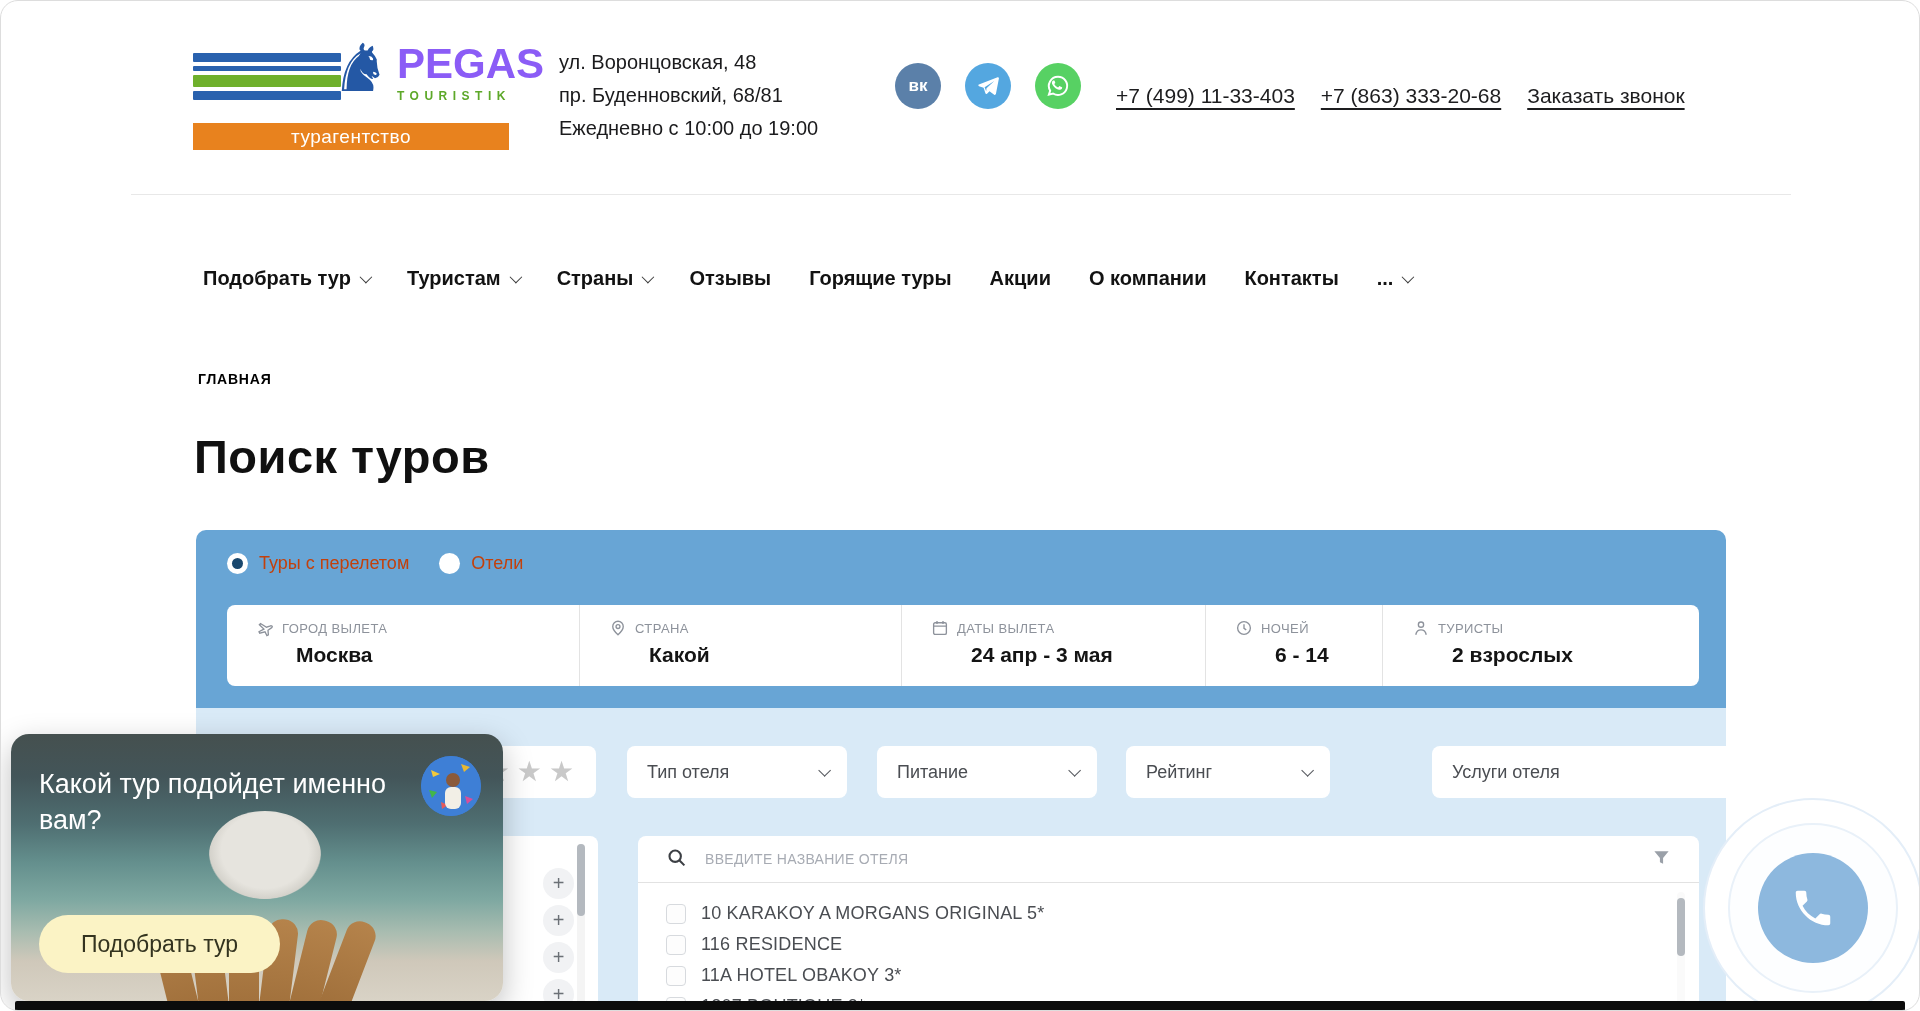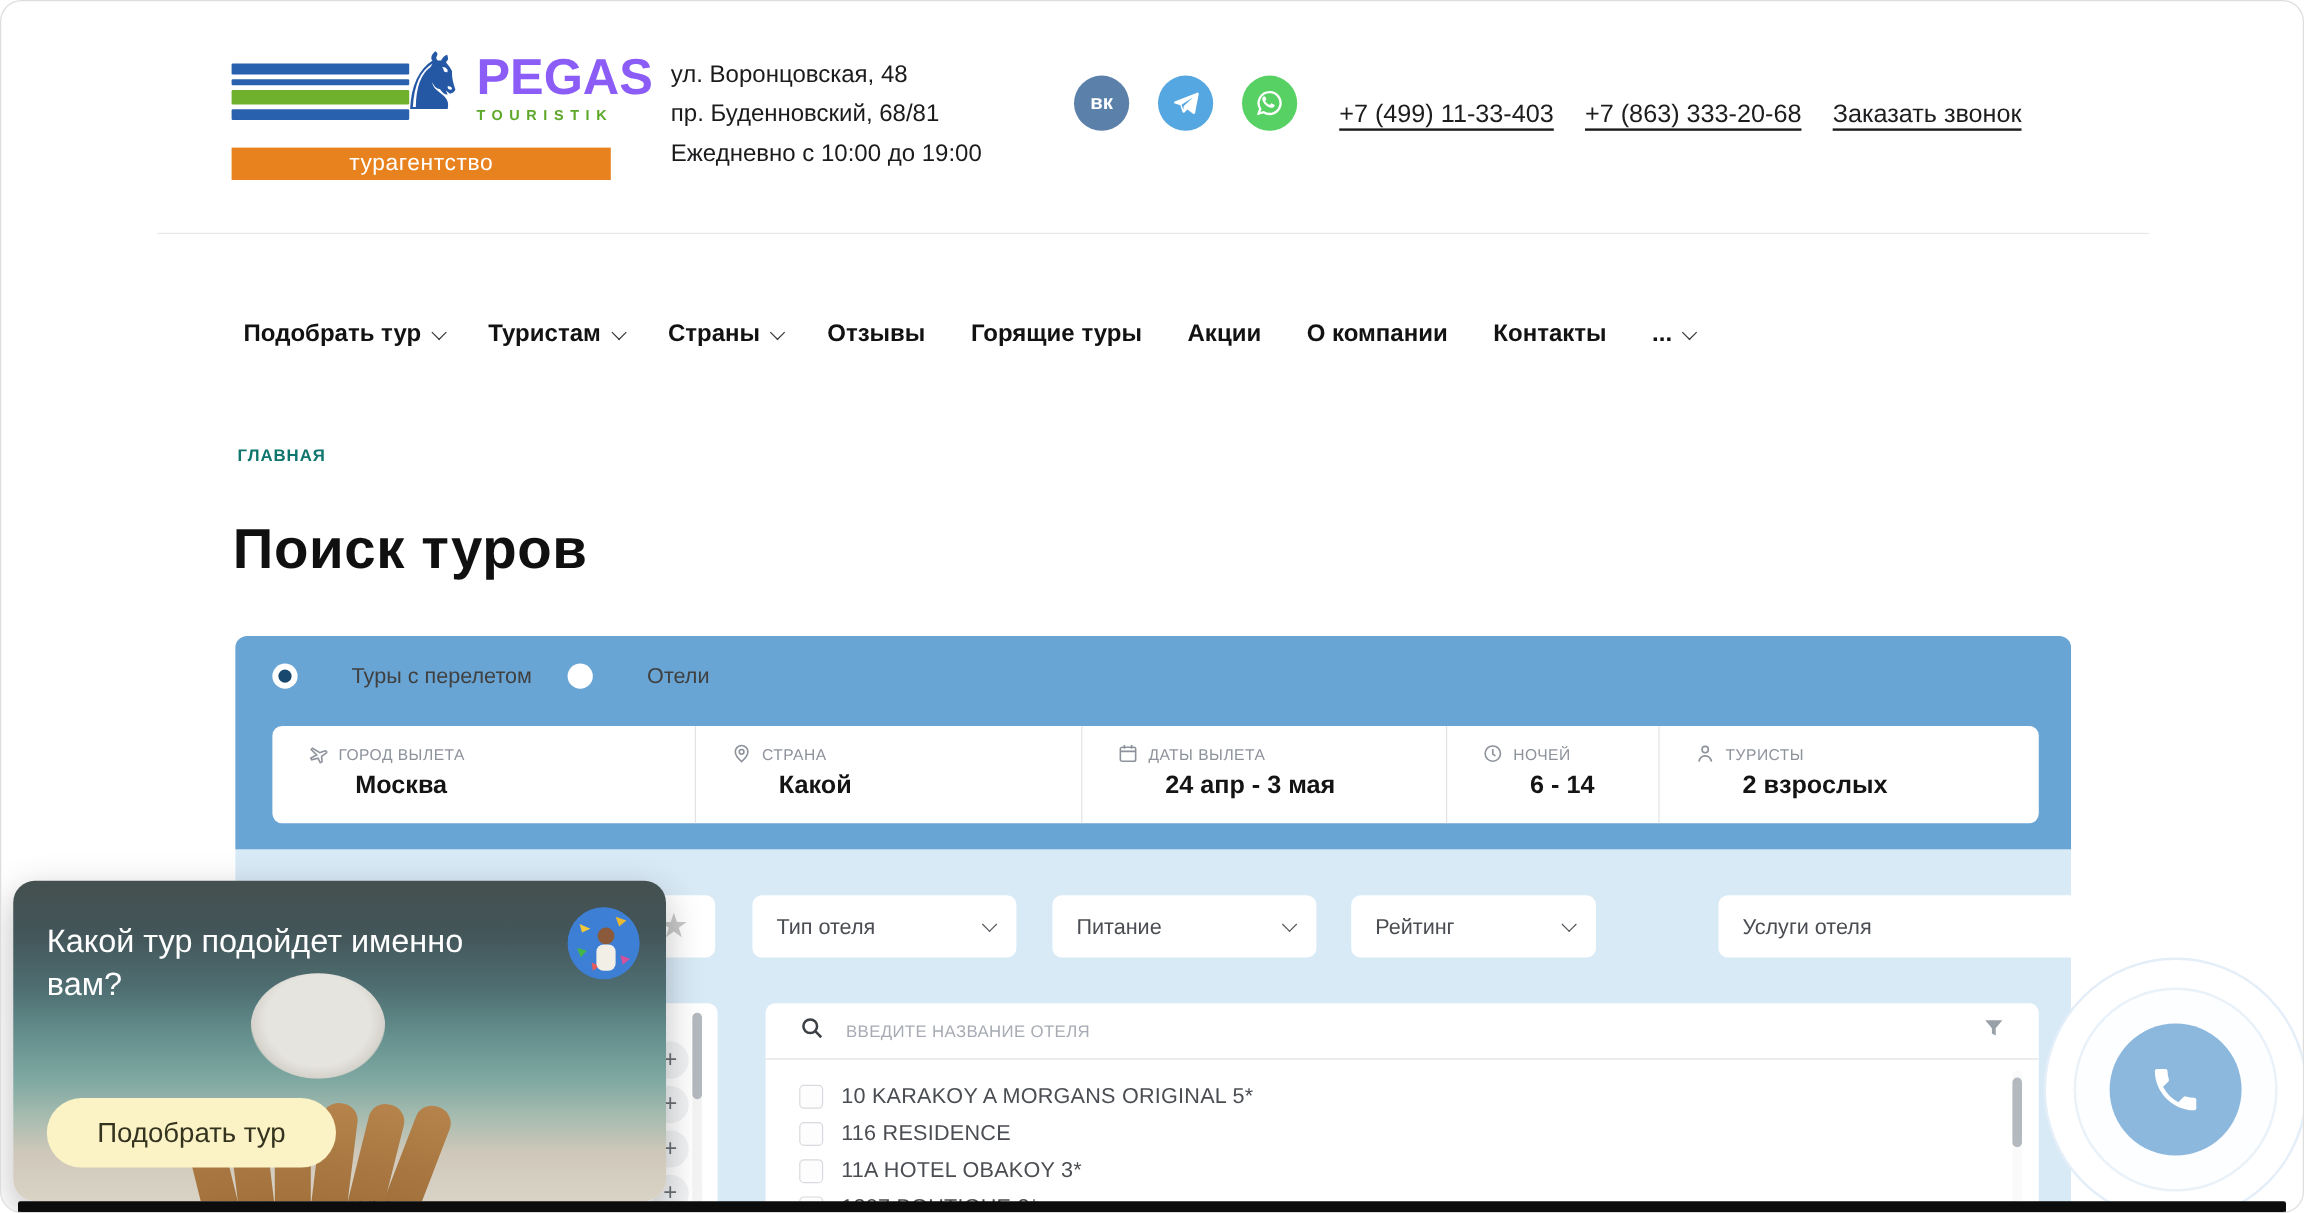--- a/index.html
+++ b/index.html
@@ -33,33 +33,33 @@
   .phone-link, .callback-link { font-size:21px; color:#1d1d1f; text-decoration:underline; text-underline-offset:5px; text-decoration-thickness:1.5px; cursor:pointer; }
 
   .header-divider { position:absolute; left:130px; top:193px; width:1660px; height:1px; background:#e8e8e8; }
 
   
   .nav { position:absolute; left:202px; top:266px; display:flex; gap:38px; align-items:center; }
   .nav-item { font-size:20px; font-weight:700; color:#121212; cursor:pointer; display:flex; align-items:center; gap:7px; white-space:nowrap; }
   .chev { width:9px; height:9px; border-right:1.8px solid #3a3a3a; border-bottom:1.8px solid #3a3a3a; transform:rotate(45deg) translateY(-2px); margin-left:2px; }
 
   
-  .breadcrumb { position:absolute; left:197px; top:370px; font-size:14px; font-weight:700; letter-spacing:0.8px; color:#0f766e; cursor:pointer; }
+  .breadcrumb { position:absolute; left:197px; top:370px; font-size:14px; font-weight:700; letter-spacing:0.8px; color:#000000; cursor:pointer; }
   .page-title { position:absolute; left:193px; top:428px; font-size:47px; font-weight:800; color:#101010; letter-spacing:0.5px; }
 
   
   .search-panel { position:absolute; left:195px; top:529px; width:1530px; height:482px; border-radius:10px; overflow:hidden; }
   .panel-blue { position:absolute; left:0; top:0; width:100%; height:178px; background:#68a5d5; }
   .panel-light { position:absolute; left:0; top:178px; width:100%; height:304px; background:#d9eaf7; }
 
   .radio-row { position:absolute; left:31px; top:23px; display:flex; gap:30px; align-items:center; }
   .radio-opt { display:flex; align-items:center; gap:11px; cursor:pointer; }
   .radio-dot { width:21px; height:21px; border-radius:50%; background:#fff; position:relative; }
   .radio-dot.sel::after { content:""; position:absolute; left:5px; top:5px; width:11px; height:11px; border-radius:50%; background:#19486e; }
-  .radio-label { color:#404040; font-size:18px;margin-left:34px; }
+  .radio-label { color:#c2410c; font-size:18px; }
 
   .fields-row { position:absolute; left:31px; top:75px; width:1472px; height:81px; background:#fff; border-radius:8px; display:flex; }
   .field { position:relative; padding:14px 0 0 29px; }
   .field + .field { border-left:1px solid #e3e3e3; }
   .f1{width:352px;} .f2{width:322px;} .f3{width:304px;} .f4{width:177px;} .f5{width:317px;}
   .field-label { display:flex; align-items:center; gap:8px; font-size:13px; color:#8d929b; letter-spacing:0.4px; }
   .field-value { margin-top:6px; font-size:21px; font-weight:700; color:#141414;margin-left:40px; }
   .ficon { width:18px; height:18px; flex:0 0 auto; }
   .ficon svg { display:block; }
 
@@ -87,21 +87,21 @@
   .hs-input { flex:1; border:none; outline:none; font-size:14px; letter-spacing:0.3px; color:#0f766e; font-family:"Liberation Sans",sans-serif; }
   .hs-input::placeholder { color:#a7abb3; }
   .hotel-divider { position:absolute; left:0; top:46px; width:100%; height:1px; background:#e2e2e2; }
   .hotel-list { position:absolute; left:28px; top:62px; right:50px; }
   .hotel-item { display:flex; align-items:center; gap:15px; height:31px; }
   .hotel-name { font-size:18px; color:#4a4d52; letter-spacing:0.2px; }
   .hotel-scroll { position:absolute; right:14px; top:56px; width:8px; height:138px; background:#fafafa; border-radius:4px; }
   .hotel-thumb { position:absolute; left:0; top:6px; width:8px; height:58px; background:#b4b9bf; border-radius:4px; }
 
   
-  .popup { position:absolute; left:10px; top:733px; width:544px; height:267px; border-radius:18px; overflow:hidden; box-shadow:0 10px 30px rgba(0,0,0,.25);
+  .popup { position:absolute; left:10px; top:733px; width:492px; height:267px; border-radius:18px; overflow:hidden; box-shadow:0 10px 30px rgba(0,0,0,.25);
     background:linear-gradient(180deg,#45504f 0%,#435559 16%,#4f6f72 34%,#648f8d 48%,#7ea8a1 62%,#a8bcb0 74%,#cfc8ba 85%,#d9d3c6 100%); cursor:pointer; }
   .popup-heading { position:absolute; left:28px; top:32px; width:350px; font-size:27px; line-height:36px; color:#fff; font-weight:400; }
   .popup-avatar { position:absolute; right:22px; top:22px; width:60px; height:60px; border-radius:50%; background:#3e7fd6; overflow:hidden; }
   .popup-btn { position:absolute; left:28px; bottom:28px; height:58px; padding:0 42px; border:none; border-radius:30px; background:#fbf3c5; color:#33331f; font-size:23px; font-family:"Liberation Sans",sans-serif; cursor:pointer; }
   
   .hat { position:absolute; left:198px; top:77px; width:112px; height:88px; background:radial-gradient(ellipse at 50% 45%, #e6e4de 0 55%, #d4d2cb 70%, transparent 72%); border-radius:50%; }
   .slat { position:absolute; width:30px; height:110px; background:linear-gradient(180deg,#b5834b,#9c6c38); border-radius:14px; bottom:-28px; }
 
   
   .phone-widget { position:absolute; left:1702px; top:797px; width:220px; height:220px; }

